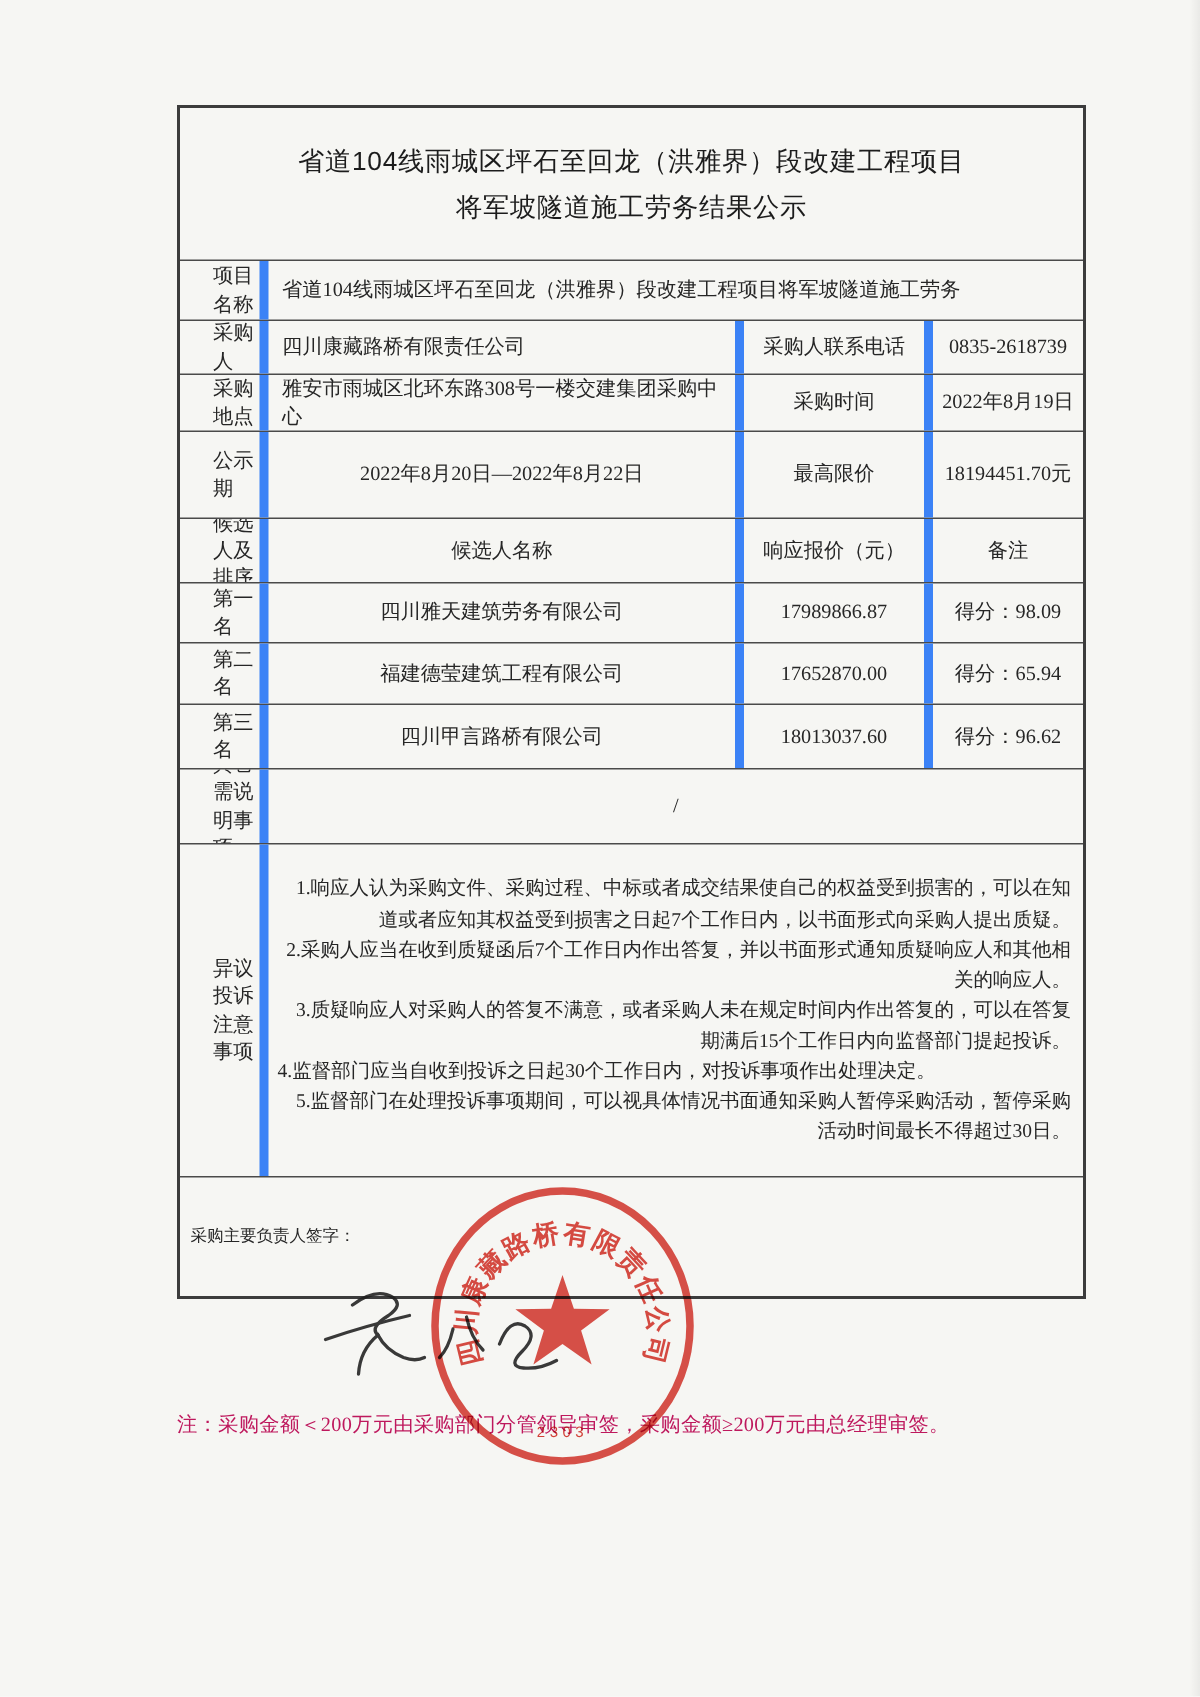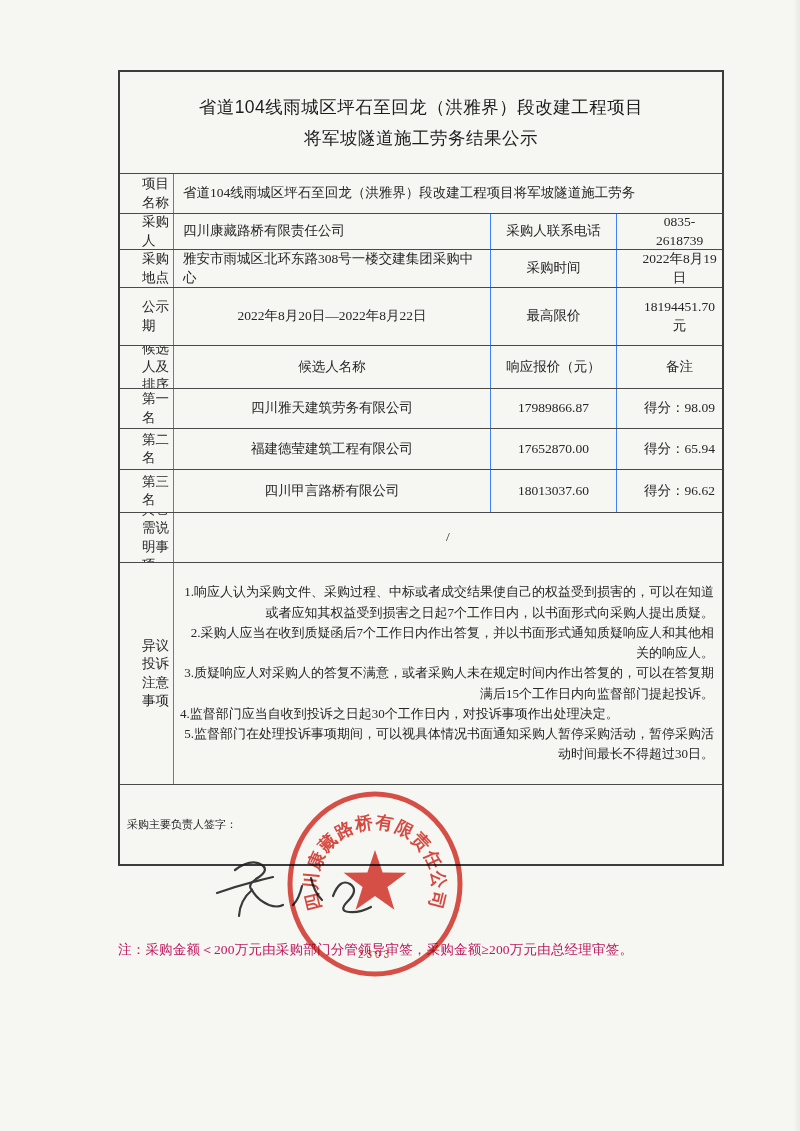--- a/index.html
+++ b/index.html
@@ -17,25 +17,25 @@
     border:2px solid #3c3c3c;background:transparent;
     box-sizing:border-box;
   }
   .row{display:flex;box-sizing:border-box;border-top:1px solid #4a4a4a;}
   .row:first-child{border-top:none;}
   .cell{
     box-sizing:border-box;display:flex;align-items:center;justify-content:center;
     font-size:13.5px;line-height:1.35;color:#262626;text-align:center;
     padding:2px 4px;overflow:hidden;
   }
-  .cell + .cell{border-left:1px solid #3b82f6;}
+  .cell + .cell{border-left:6px solid #3b82f6;}
   .c1{flex:0 0 53px;justify-content:flex-start;text-align:left;padding:2px 3px 2px 22px;}
   .c2{flex:1 1 auto;}
   .c3{flex:0 0 126px;}
-  .c4{flex:0 0 106px;padding-left:24px;}
+  .c4{flex:0 0 106px;}
   .cspan{flex:1 1 auto;}
   .left{justify-content:flex-start;text-align:left;padding-left:9px;}
 
   .title-row{align-items:center;justify-content:center;}
   .title-block{
     width:100%;text-align:center;
     font-family:"Liberation Sans","DejaVu Sans",sans-serif;
     font-weight:normal;font-size:17.5px;line-height:1.72;color:#1c1c1c;
     letter-spacing:0.5px;
   }

